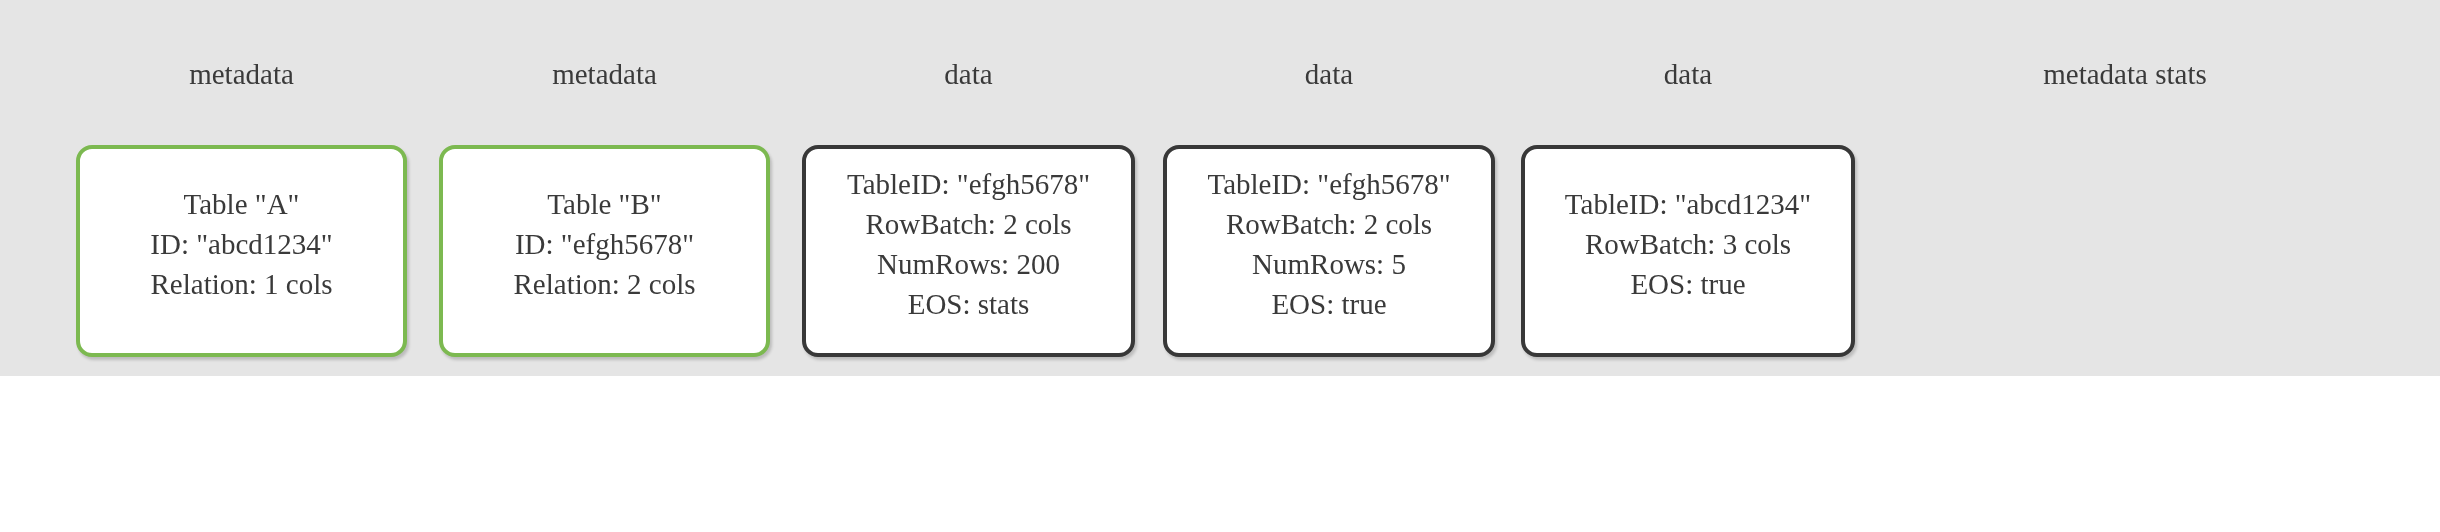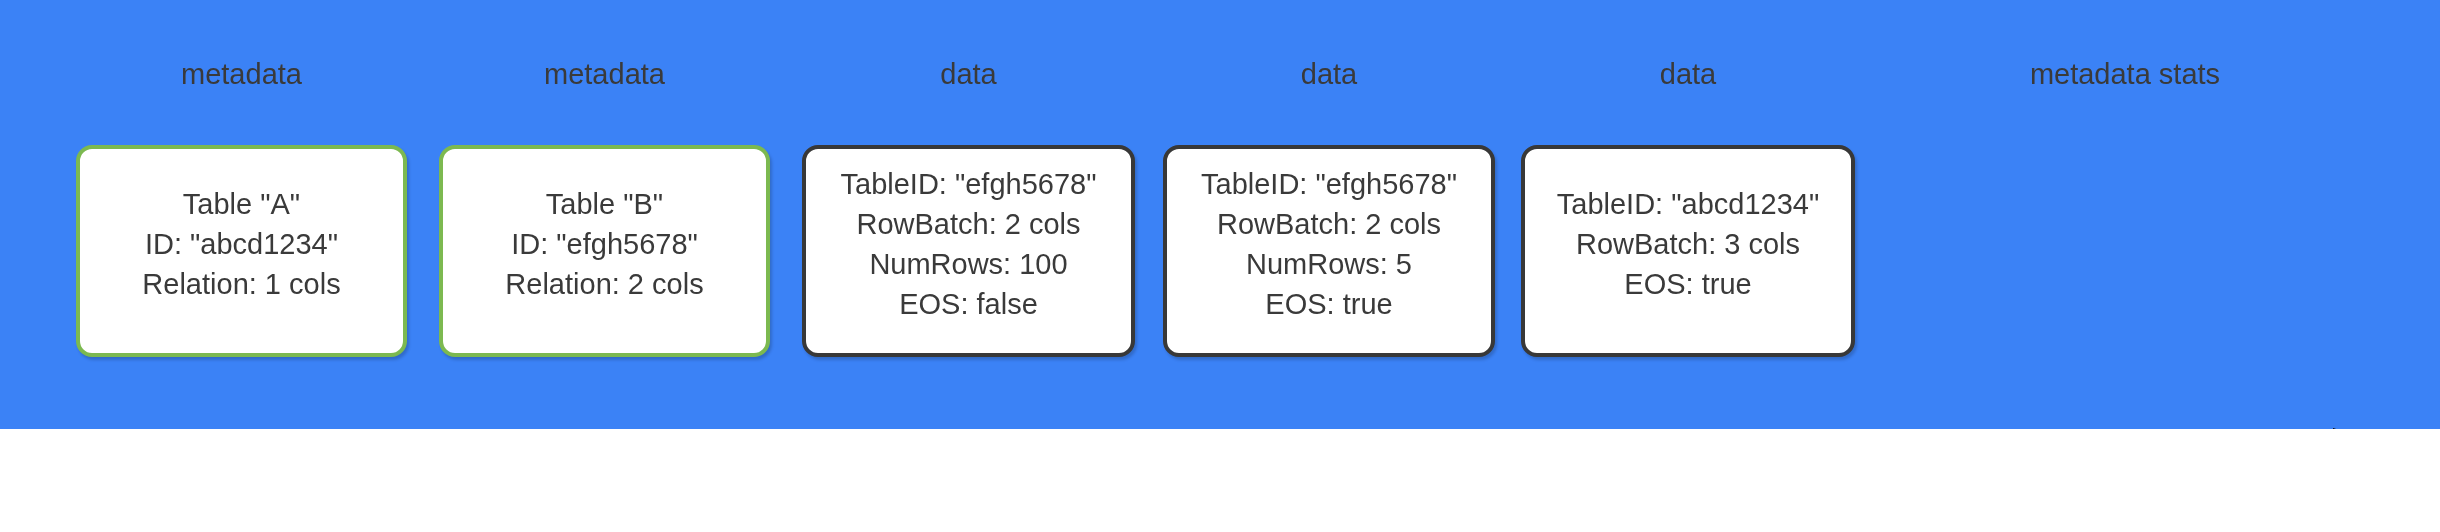--- a/index.html
+++ b/index.html
@@ -6,23 +6,23 @@
     --green: #7CB950;
     --dark: #383838;
     --text: #3A3A3A;
     --arrow: #000000;
   }
   * { margin: 0; padding: 0; box-sizing: border-box; }
   html, body { background: #ffffff; }
   .canvas {
     position: relative;
     width: 2440px;
-    height: 429px;
-    background: #3b82f6;
-    font-family: Liberation Sans, sans-serif;
+    height: 376px;
+    background: #e5e5e5;
+    font-family: Liberation Serif, serif;
     color: var(--text);
     overflow: hidden;
   }
   .stage { position: absolute; top: 0; height: 100%; }
   .stage-label {
     position: absolute;
     top: 56px;
     left: 0;
     width: 100%;
     text-align: center;
@@ -81,22 +81,22 @@
       <div class="line">ID: "efgh5678"</div>
       <div class="line">Relation: 2 cols</div>
     </div>
   </div>
 
   <div class="stage" style="left:802px; width:333px">
     <div class="stage-label">data</div>
     <div class="box">
       <div class="line">TableID: "efgh5678"</div>
       <div class="line">RowBatch: 2 cols</div>
-      <div class="line">NumRows: 100</div>
-      <div class="line">EOS: false</div>
+      <div class="line">NumRows: 200</div>
+      <div class="line">EOS: stats</div>
     </div>
   </div>
 
   <div class="stage" style="left:1163px; width:332px">
     <div class="stage-label">data</div>
     <div class="box">
       <div class="line">TableID: "efgh5678"</div>
       <div class="line">RowBatch: 2 cols</div>
       <div class="line">NumRows: 5</div>
       <div class="line">EOS: true</div>

